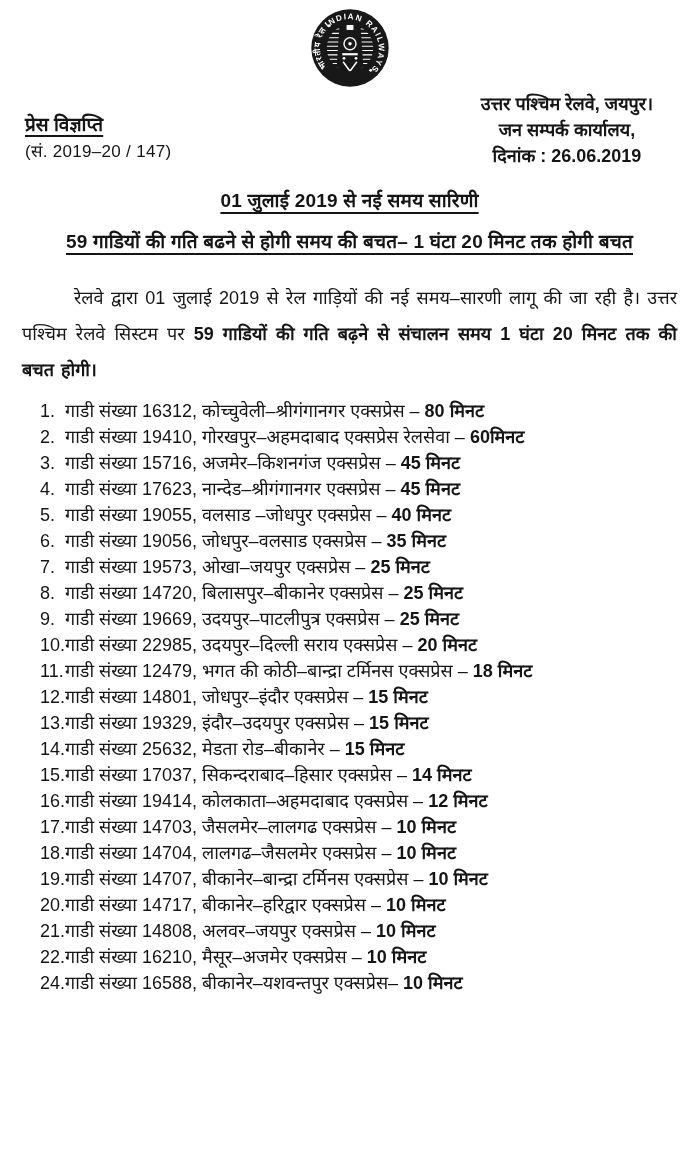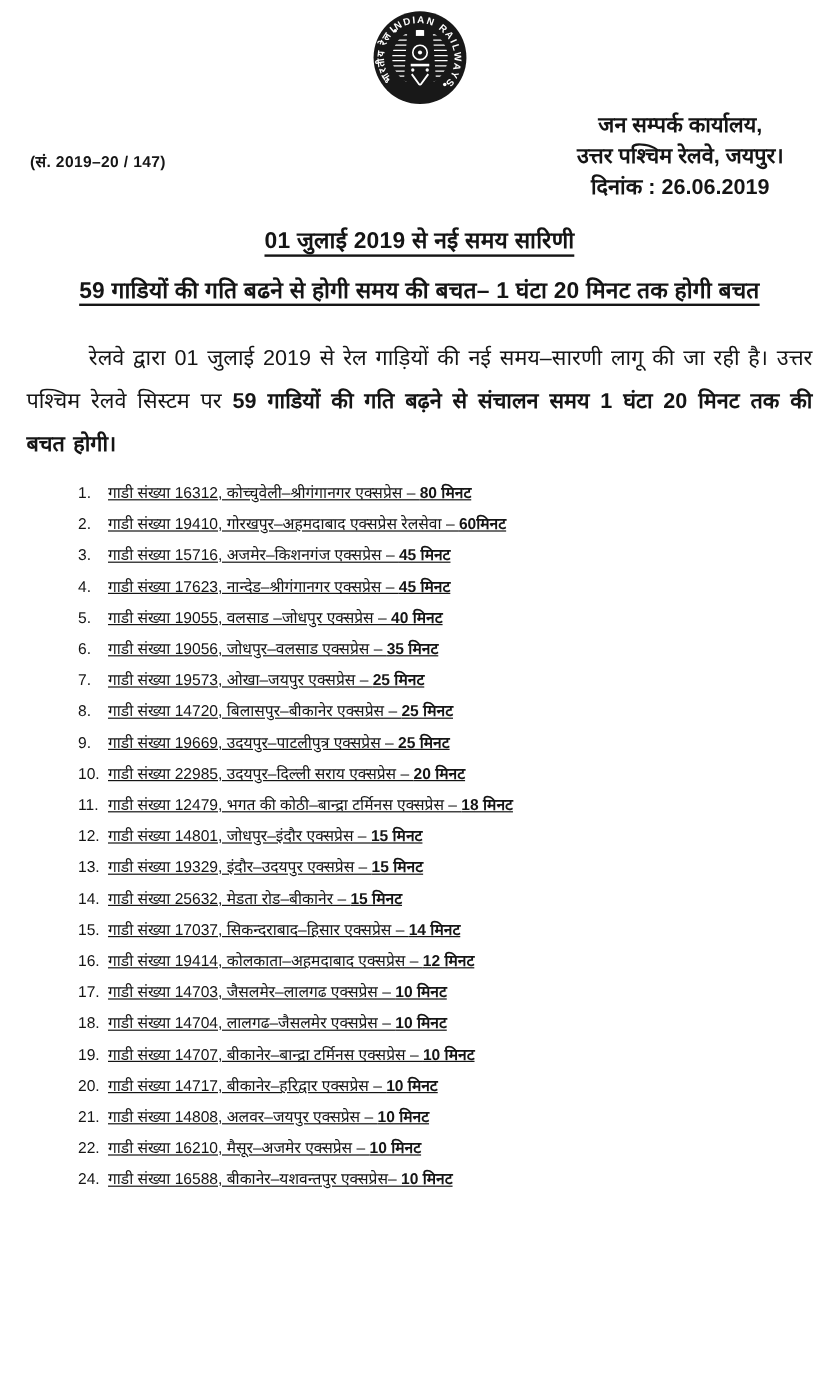--- a/index.html
+++ b/index.html
@@ -15,21 +15,21 @@
   }
   
   .logo-wrap { padding-top: 5px; text-align: center; height: 86px; }
   
   .header { position: relative; height: 76px; }
   .header-left { position: absolute; left: 25px; top: 20px; }
   .press-label {
     font-size: 19px; font-weight: 700;
     text-decoration: underline; text-underline-offset: 4px; text-decoration-thickness: 1.5px;
   }
-  .ref-number { font-size: 13px; font-weight: 700; margin-top: 14px; letter-spacing: 0.3px; }
+  .ref-number { font-size: 17px; font-weight: 400; margin-top: 2px; letter-spacing: 0.3px; }
   .header-right {
     position: absolute; right: 46px; top: 0;
     text-align: center; font-weight: 700; font-size: 18px; line-height: 26px;
   }
   
   .title-wrap { text-align: center; margin-top: 20px; }
   .doc-title, .doc-subtitle {
     display: inline-block; font-size: 19px; font-weight: 700;
     text-decoration: underline; text-underline-offset: 5px; text-decoration-thickness: 1.5px;
     letter-spacing: 0.2px;
@@ -38,21 +38,21 @@
   .doc-subtitle { margin-top: 15px; }
   
   .paragraphs { margin-top: 26px; padding: 0 22px; font-size: 18px; }
   .para {
     margin: 0; line-height: 36px; text-align: justify; text-indent: 52px;
     word-spacing: 2px;
   }
   .para + .para { margin-top: 19px; }
   .b { font-weight: 700; }
   
-  .train-list { margin-top: 10px; padding-left: 65px; font-size: 13px; line-height: 26px; text-decoration: underline; }
+  .train-list { margin-top: 10px; padding-left: 40px; font-size: 18px; line-height: 26px; }
   .train-item { white-space: nowrap; }
   .num { display: inline-block; min-width: 25px; }
 </style>
 </head>
 <body>
 
 <div class="page">
 
   <div class="logo-wrap">
     <svg width="86" height="86" viewBox="0 0 100 100" aria-hidden="true">
@@ -95,25 +95,26 @@
       <text font-size="9.5" font-weight="bold" fill="#ffffff" letter-spacing="1.2" font-family="Liberation Sans, DejaVu Sans, sans-serif">
         <textPath href="#arcL" startOffset="50%" text-anchor="middle">भारतीय रेल</textPath>
       </text>
       <circle cx="26" cy="24" r="1.7" fill="#ffffff"></circle>
       <circle cx="74" cy="76" r="1.7" fill="#ffffff"></circle>
     </svg>
   </div>
 
   <div class="header">
     <div class="header-left">
+      <div class="press-label">प्रेस विज्ञप्ति</div>
       <div class="ref-number">(सं. 2019–20 / 147)</div>
     </div>
     <div class="header-right">
+      <div>उत्तर पश्चिम रेलवे, जयपुर।</div>
       <div>जन सम्पर्क कार्यालय,</div>
-      <div>उत्तर पश्चिम रेलवे, जयपुर।</div>
       <div>दिनांक : 26.06.2019</div>
     </div>
   </div>
 
   <div class="title-wrap">
     <div><span class="doc-title">01 जुलाई 2019 से नई समय सारिणी</span></div>
     <div><span class="doc-subtitle">59 गाडियों की गति बढने से होगी समय की बचत– 1 घंटा 20 मिनट तक होगी बचत</span></div>
   </div>
 
   <div class="paragraphs">

